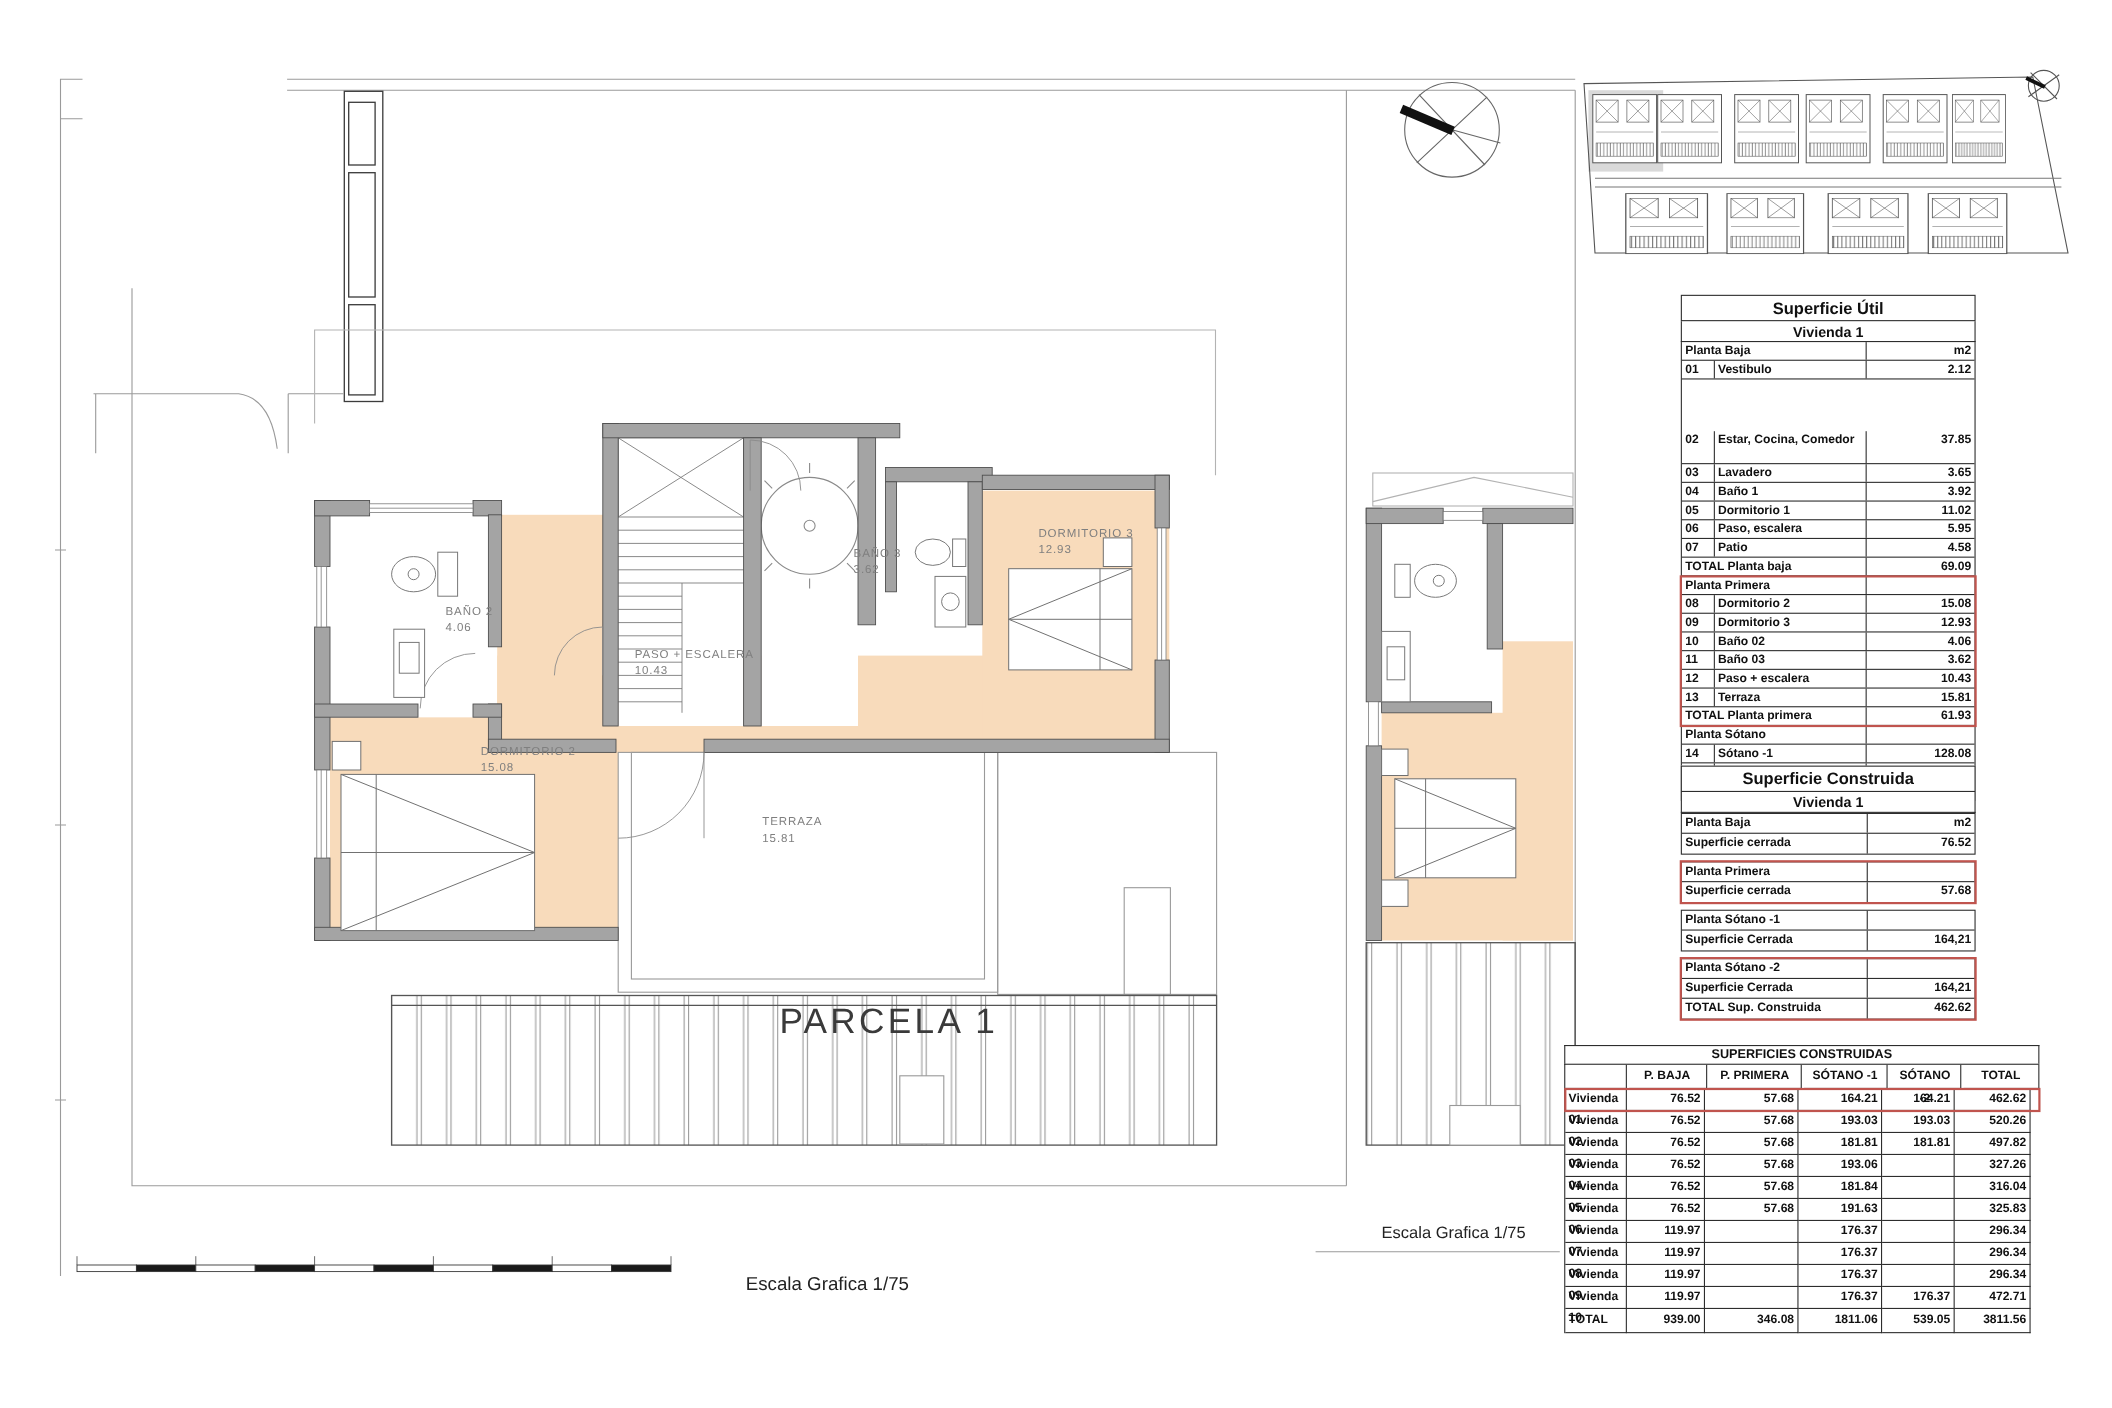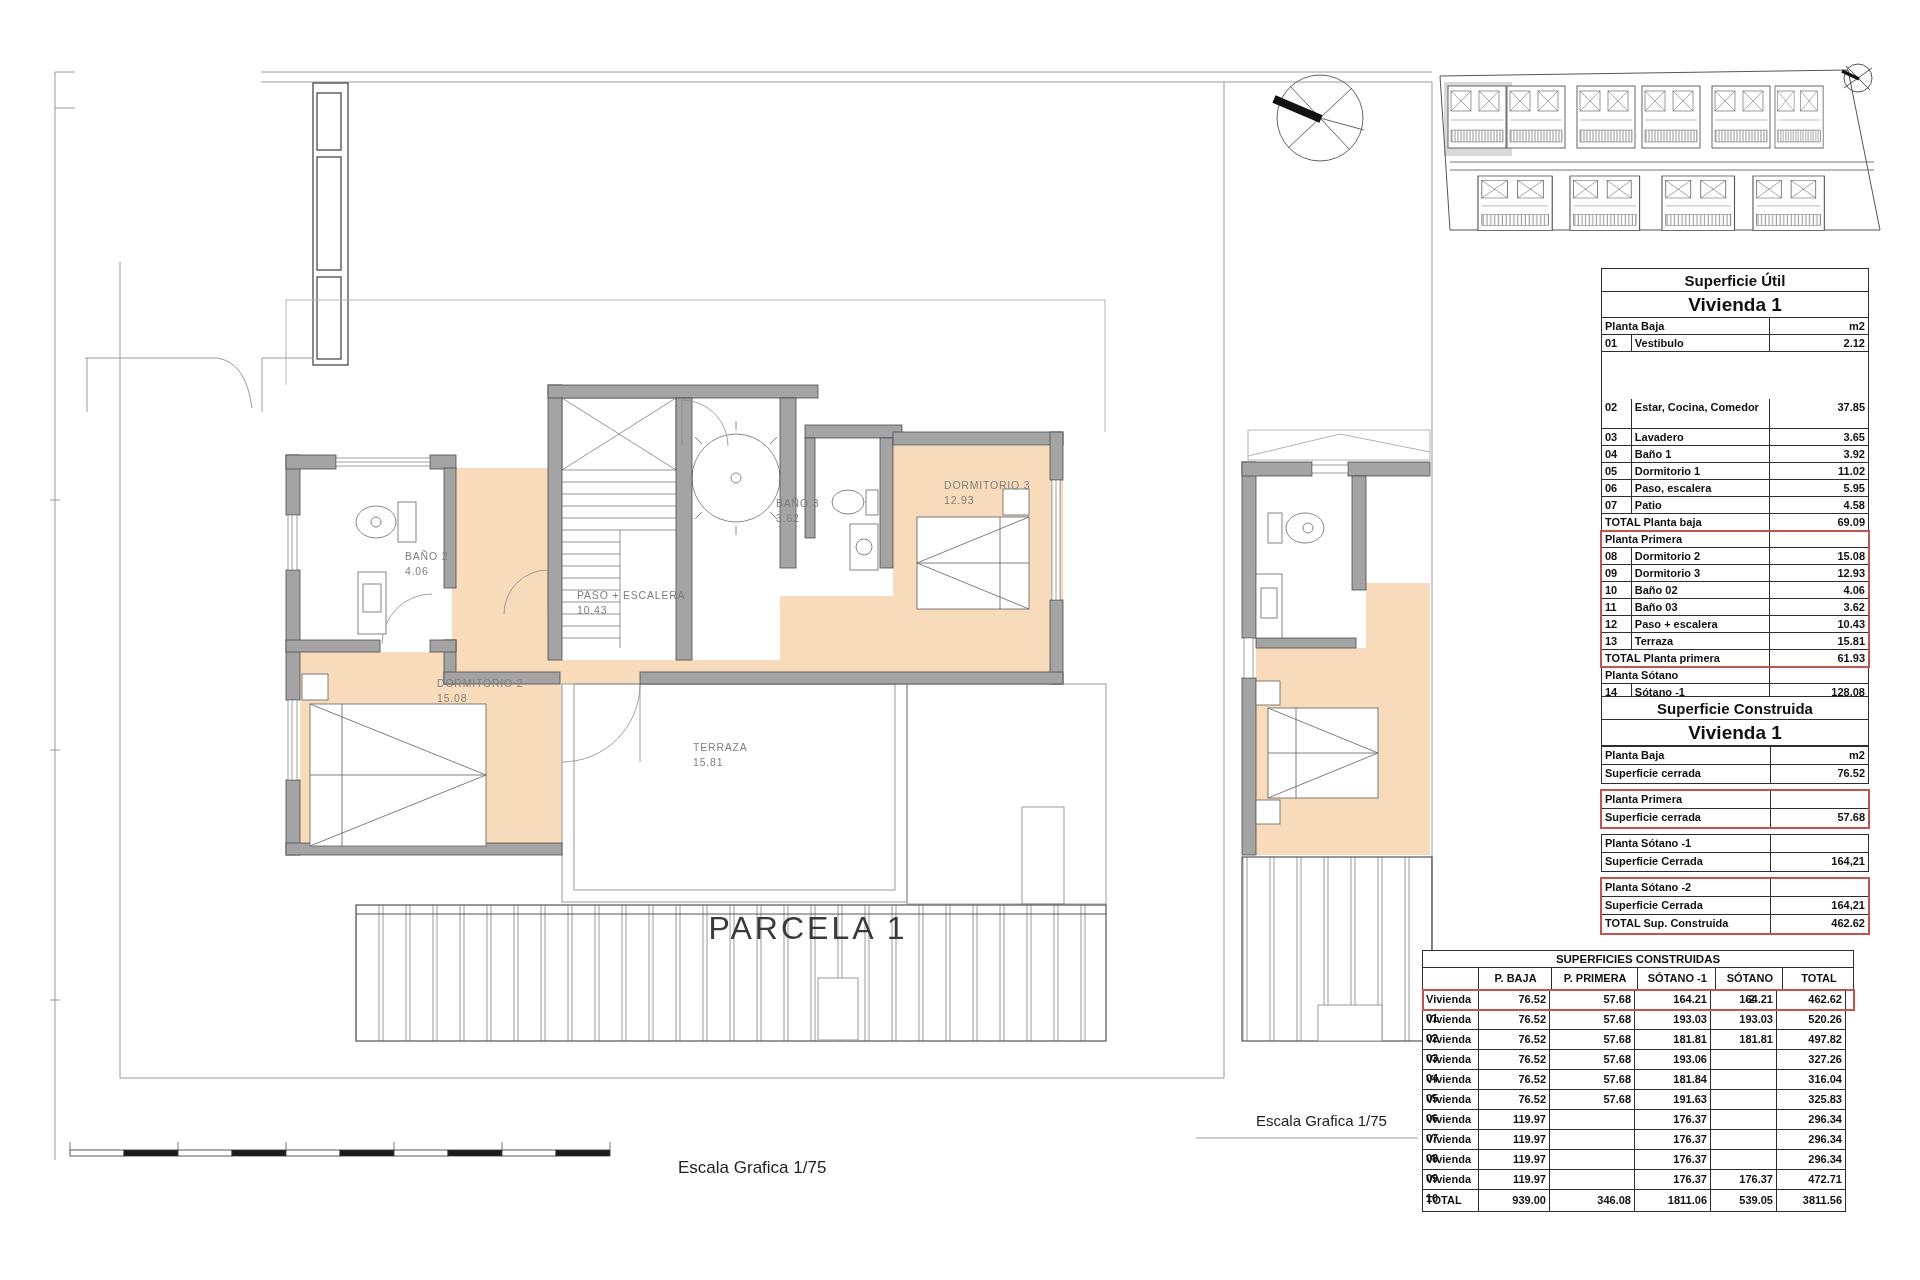--- a/index.html
+++ b/index.html
@@ -12,25 +12,25 @@
   .plan-label{position:absolute;font-size:10.5px;color:#7f7f7f;letter-spacing:.8px;line-height:1.45;}
   .plan-label span{display:block;}
   #parcela-label{position:absolute;left:698px;top:910px;width:220px;text-align:center;
       font-size:32px;letter-spacing:3px;color:#3a3a3a;font-weight:normal;}
   .scale-label{position:absolute;color:#222;}
   #scale-label-bottom{left:678px;top:1158px;font-size:17px;}
   #scale-label-right{left:1256px;top:1112px;font-size:15px;}
 
   
   .tbl{position:absolute;font-size:11px;font-weight:bold;color:#101010;background:#fff;}
-  #util,#constr{left:1601px;width:268px;}
+  #util,#constr{left:1528px;width:268px;}
   #util{top:268px;}
   #constr{top:696px;}
   .t-title{border:1.4px solid #2d2d2d;text-align:center;font-size:15px;padding:3px 0 2px;}
-  .t-sub{border:1.4px solid #2d2d2d;border-top:none;text-align:center;font-size:19px;padding:2px 0 1px;}
+  .t-sub{border:1.4px solid #2d2d2d;border-top:none;text-align:center;font-size:13px;padding:2px 0 1px;}
   .sec{border-left:1.4px solid #2d2d2d;border-right:1.4px solid #2d2d2d;}
   .row{display:flex;height:17px;line-height:16px;border-bottom:1px solid #2d2d2d;}
   .row.tall{height:30px;margin-top:47px;}
   .cell{padding:0 0 0 3px;}
   .cell.num{width:30px;border-right:1px solid #2d2d2d;}
   .cell.nm{width:139px;border-right:1px solid #2d2d2d;}
   .cell.span2{width:169px;border-right:1px solid #2d2d2d;}
   .cell.val{width:99px;text-align:right;padding-right:3px;}
   .hl{outline:2px solid #c0544e;outline-offset:-1px;position:relative;z-index:3;}
 

